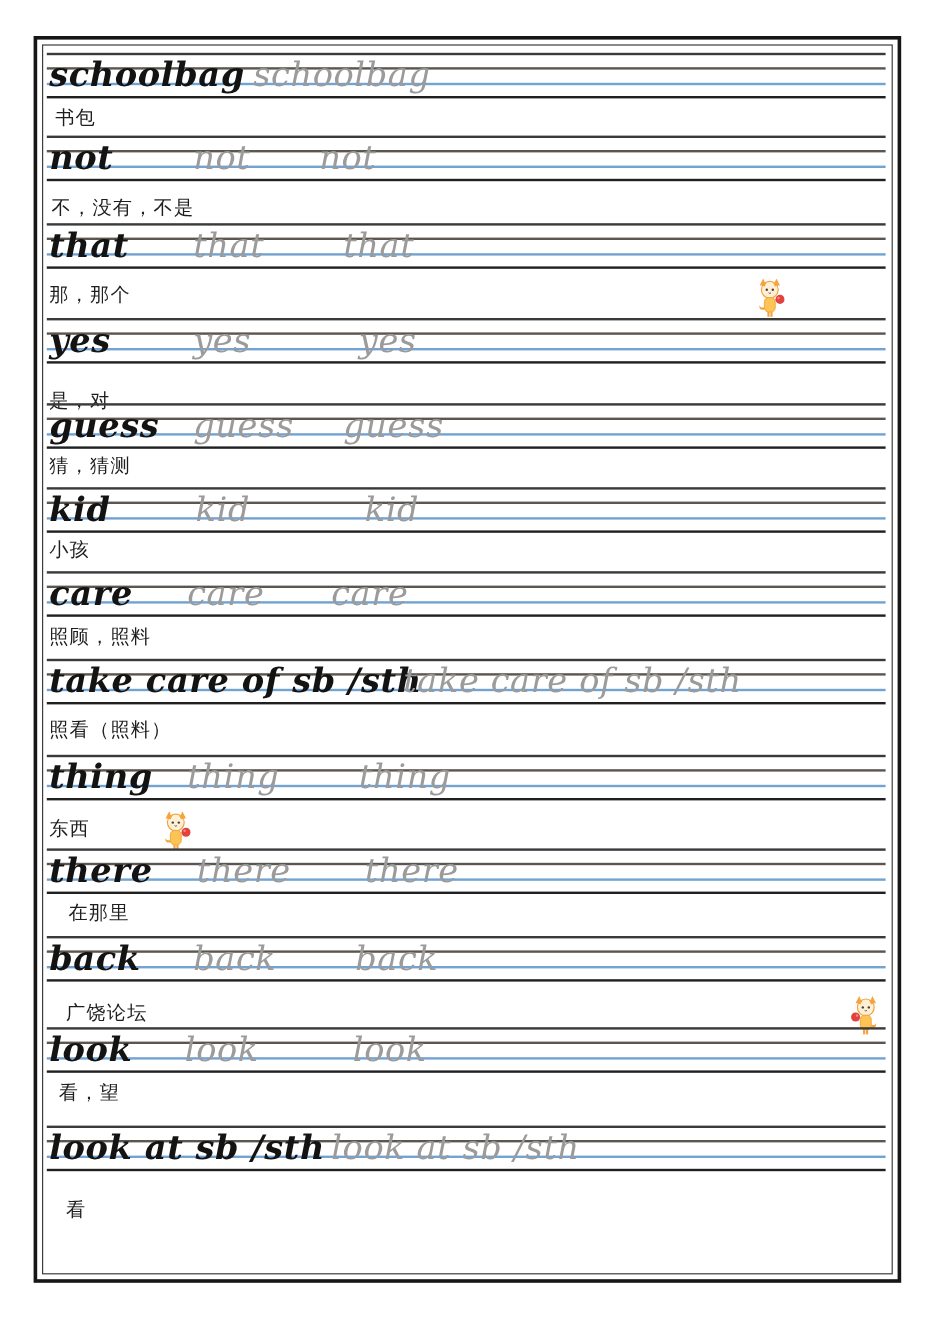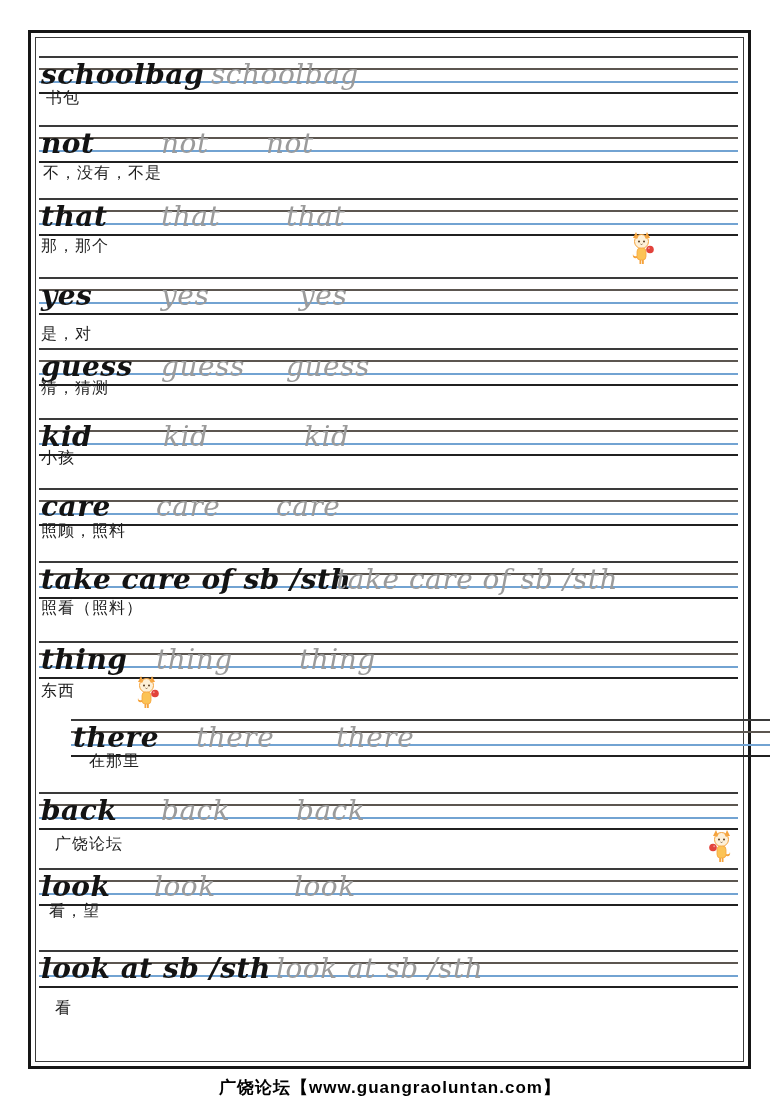--- a/index.html
+++ b/index.html
@@ -3,21 +3,21 @@
 <meta charset="utf-8">
 <style>
   html,body{margin:0;padding:0;}
   .page{position:relative;width:780px;height:1103px;background:#ffffff;
         font-family:"Liberation Sans",sans-serif;overflow:hidden;}
   .outer-border{position:absolute;left:28px;top:30px;width:717px;height:1033px;
         border:3px solid #161616;}
   .inner-border{position:absolute;left:4px;top:4px;right:4px;bottom:4px;
         border:1px solid #3c3c3c;}
   .entry{position:absolute;left:39px;width:702px;height:76px;}
-  .guide{position:absolute;left:0;top:12px;width:100%;height:52px;}
+  .guide{position:absolute;left:0;top:0;width:100%;height:52px;}
   .gl{position:absolute;left:0;right:3px;height:2px;}
   .gl1{top:0;}
   .gl2{top:12px;}
   .gl3{top:25px;}
   .gl4{top:36px;}
   .word{position:absolute;top:0;height:38px;line-height:38px;
         font-family:"DejaVu Serif","Liberation Serif",serif;font-style:italic;
         font-size:28px;letter-spacing:0.5px;white-space:nowrap;}
   .word-main{font-weight:bold;}
   .word-trace{font-weight:normal;}
@@ -172,21 +172,21 @@
             <path d="M11.5 12 q1 1 2 0" stroke="#5a3b1e" stroke-width="0.7" fill="none"></path>
             <rect x="8" y="16" width="9" height="12" rx="3.5" fill="#fcc355" stroke="#f5a33c" stroke-width="0.8"></rect>
             <path d="M8 26 q-5 1 -4 -4 q0 3 4 2 Z" fill="#f5a33c"></path>
             <rect x="10.5" y="28" width="1.8" height="4" fill="#f5a33c"></rect>
             <rect x="13" y="28" width="1.8" height="4" fill="#f5a33c"></rect>
             <circle cx="21" cy="17.5" r="3.8" fill="#e2423b"></circle>
             <circle cx="19.8" cy="16.3" r="1" fill="#f08f8a"></circle>
           </svg>
         </span>
       </div>
-      <div class="entry" style="top: 707px; margin-left: 32px;">
+      <div class="entry" style="top: 707px;">
         <div class="guide">
           <div class="gl gl1" style="background: rgb(58, 58, 58);"></div>
           <div class="gl gl2" style="background: rgb(92, 86, 80);"></div>
           <div class="gl gl3" style="background: rgb(114, 163, 210);"></div>
           <div class="gl gl4" style="background: rgb(32, 32, 32);"></div>
           <span class="word word-main" style="left: 2px; color: rgb(19, 19, 19);">there</span>
           <span class="word word-trace" style="left: 125px; color: rgb(155, 155, 155);">there</span>
           <span class="word word-trace" style="left: 265px; color: rgb(155, 155, 155);">there</span>
         </div>
         <div class="cn" style="top: 44px; left: 18px;">在那里</div>
@@ -238,14 +238,13 @@
           <div class="gl gl1" style="background: rgb(58, 58, 58);"></div>
           <div class="gl gl2" style="background: rgb(92, 86, 80);"></div>
           <div class="gl gl3" style="background: rgb(114, 163, 210);"></div>
           <div class="gl gl4" style="background: rgb(32, 32, 32);"></div>
           <span class="word word-main" style="left: 2px; color: rgb(19, 19, 19);">look at sb /sth</span>
           <span class="word word-trace" style="left: 237px; color: rgb(155, 155, 155);">look at sb /sth</span>
         </div>
         <div class="cn" style="top: 60px; left: 16px;">看</div>
       </div>
     </div>
-  <div class="footer">广饶论坛【www.guangraoluntan.com】</div>
 </div>
 
 </body></html>

